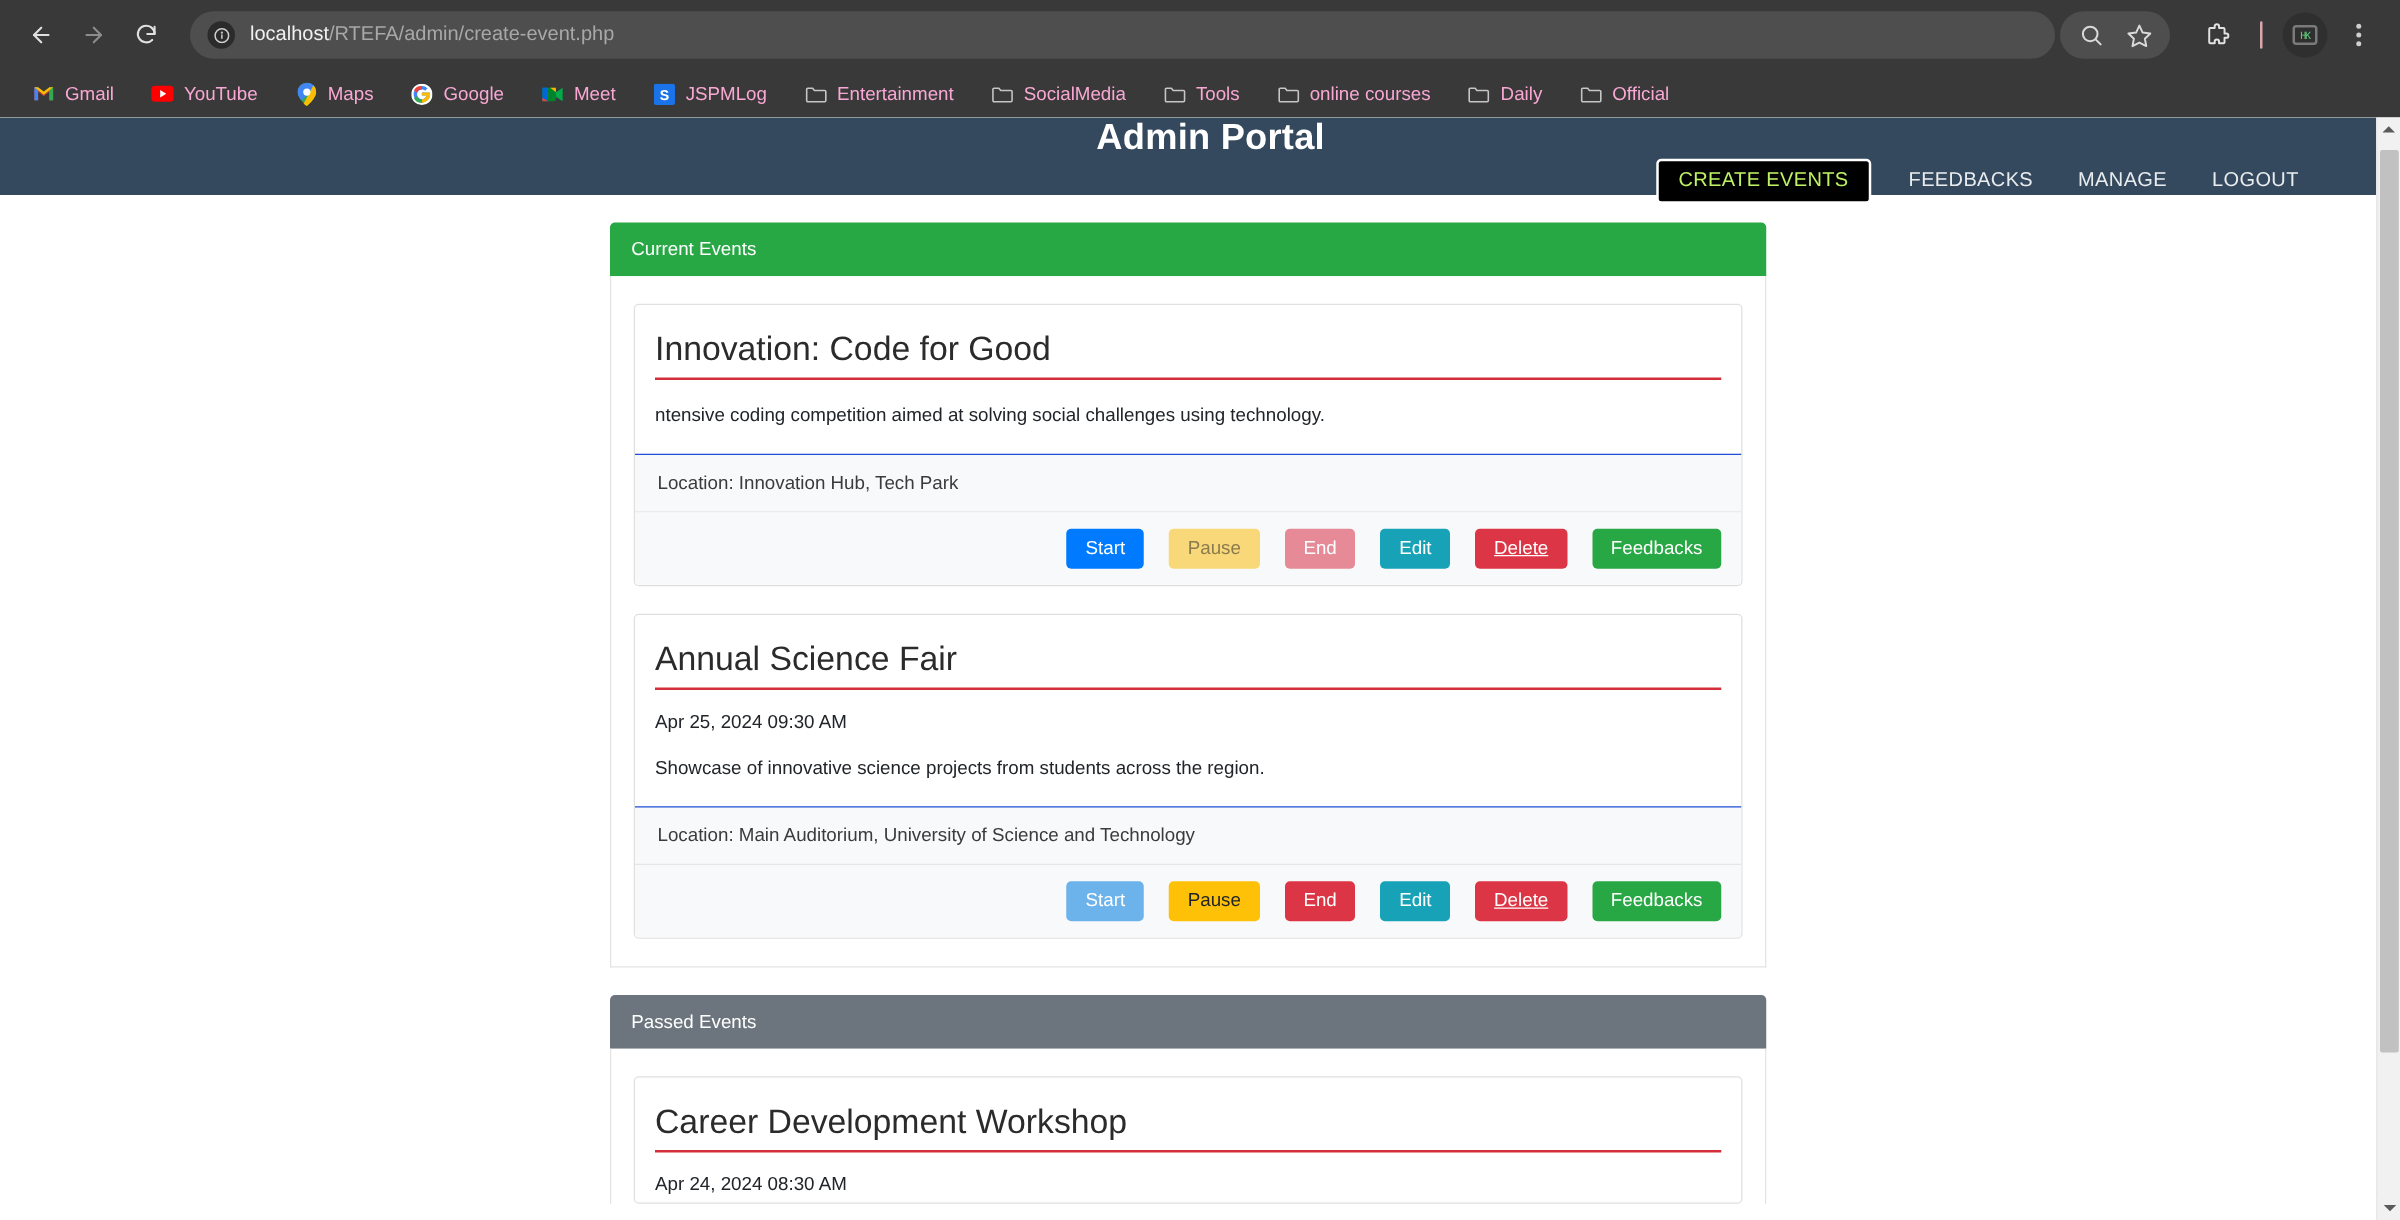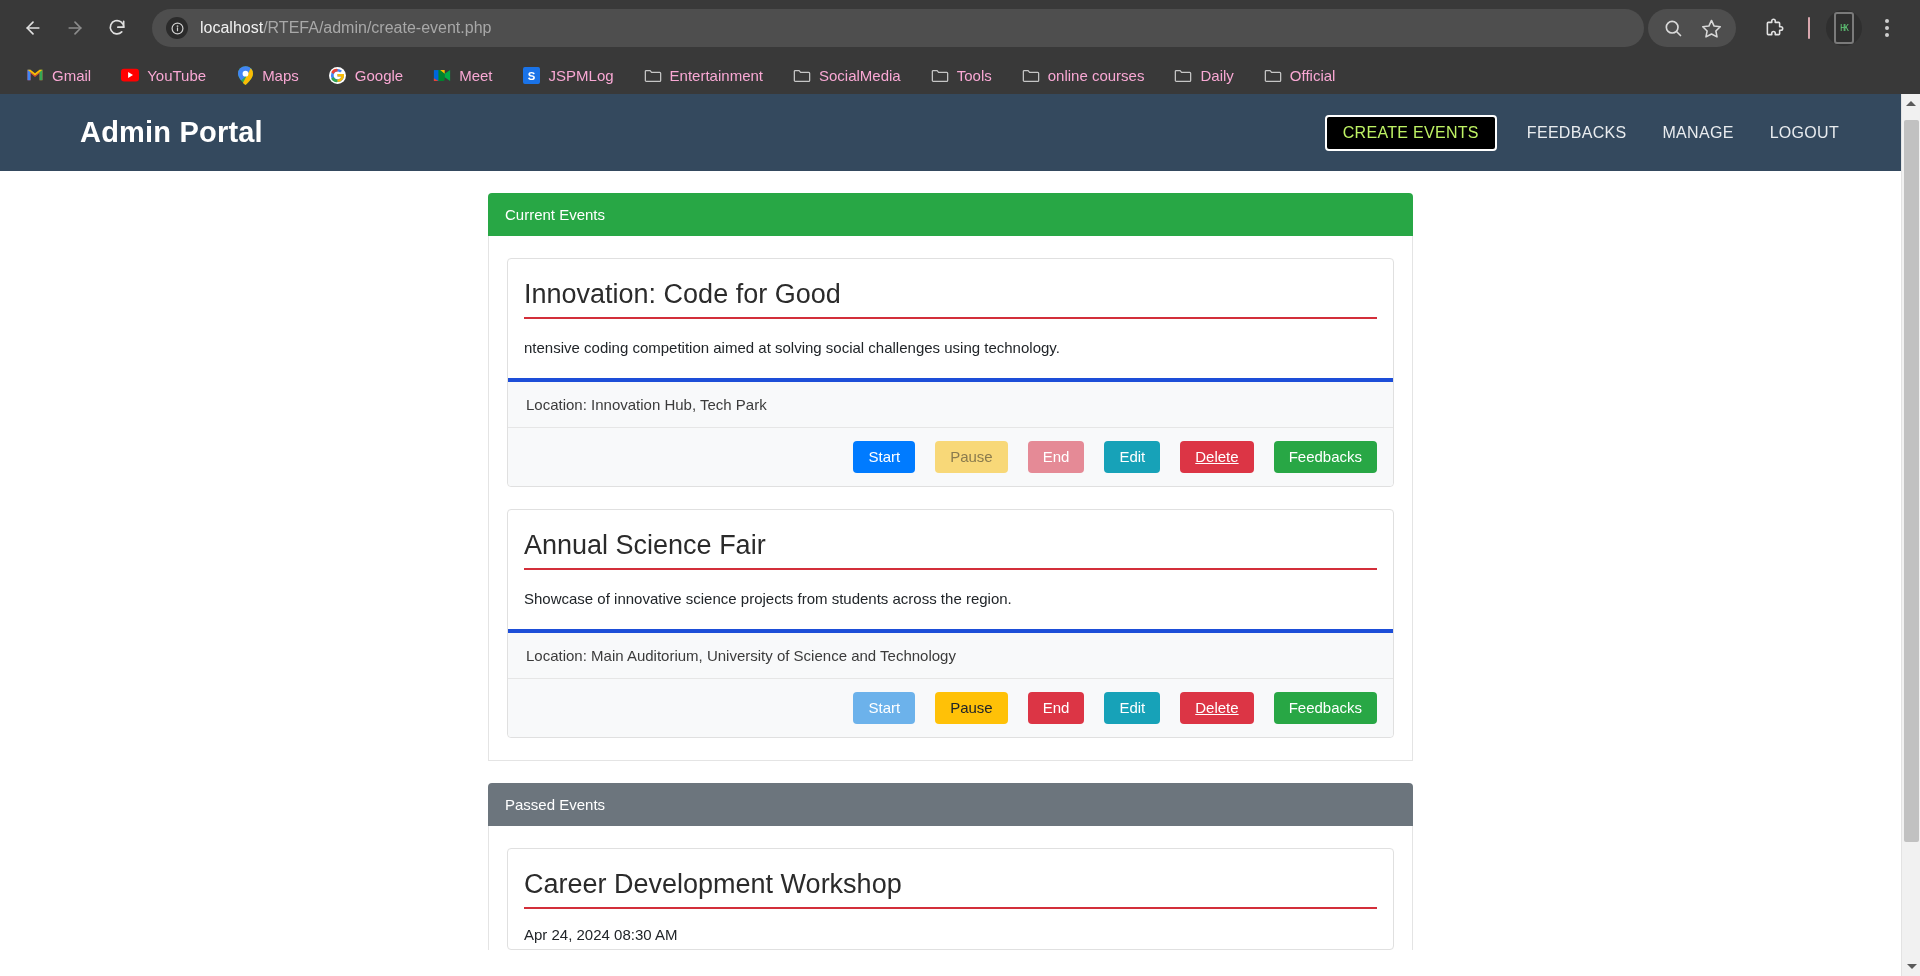--- a/index.html
+++ b/index.html
@@ -81,21 +81,21 @@
     flex: 0 0 auto;
   }
   .avatar-btn {
     width: 36px; height: 36px;
     border-radius: 50%;
     background: #2f2f2f;
     display: flex; align-items: center; justify-content: center;
     flex: 0 0 auto;
   }
   .avatar-inner {
-    width: 20px; height: 32px;
+    width: 20px; height: 16px;
     border: 2px solid #7a7a7a;
     border-radius: 3px;
     display: flex; align-items: center; justify-content: center;
     font-size: 8px;
     color: #62d07a;
     font-family: "DejaVu Sans Mono", monospace;
     letter-spacing: -1px;
     overflow: hidden;
   }
   .kebab {
@@ -138,24 +138,25 @@
     background: #fff;
     overflow: hidden;
   }
   .page {
     width: 1901px;
     height: 882px;
     overflow: hidden;
   }
   .navbar {
     background: #34495e;
-    height: 77px;
+    height: 62px;
     display: flex;
     align-items: center;
     padding: 0 44px 0 80px;
+    flex-direction: column;
   }
   .brand {
     color: #ffffff;
     font-size: 29px;
     font-weight: bold;
     letter-spacing: 0.2px;
   }
   .nav-links {
     margin-left: auto;
     display: flex;
@@ -227,21 +228,21 @@
     margin: 17px 0 0 0;
   }
   .event-desc {
     font-size: 15px;
     color: #212529;
     margin: 20px 0 16px 0;
   }
 
   .location-item {
     background: #f8f9fa;
-    border-top: 4px solid #1d4ed8;
+    border-top: 1px solid #1d4ed8;
     border-bottom: 1px solid #e6e6e6;
     padding: 14px 18px;
     font-size: 15px;
     color: #3b3b3b;
   }
 
   .card-footer {
     background: #f8f9fa;
     padding: 13px 16px;
     display: flex;
@@ -526,20 +527,21 @@
               <button class="btn btn-end-dis">End</button>
               <button class="btn btn-edit">Edit</button>
               <button class="btn btn-delete">Delete</button>
               <button class="btn btn-feedbacks">Feedbacks</button>
             </div>
           </div>
 
           <div class="event-card">
             <div class="card-body">
               <div class="event-title">Annual Science Fair</div>
+              <div class="event-date">Apr 25, 2024 09:30 AM</div>
               <div class="event-desc">Showcase of innovative science projects from students across the region.</div>
             </div>
             <div class="location-item">Location: Main Auditorium, University of Science and Technology</div>
             <div class="card-footer">
               <button class="btn btn-start-dis">Start</button>
               <button class="btn btn-pause">Pause</button>
               <button class="btn btn-end">End</button>
               <button class="btn btn-edit">Edit</button>
               <button class="btn btn-delete">Delete</button>
               <button class="btn btn-feedbacks">Feedbacks</button>

